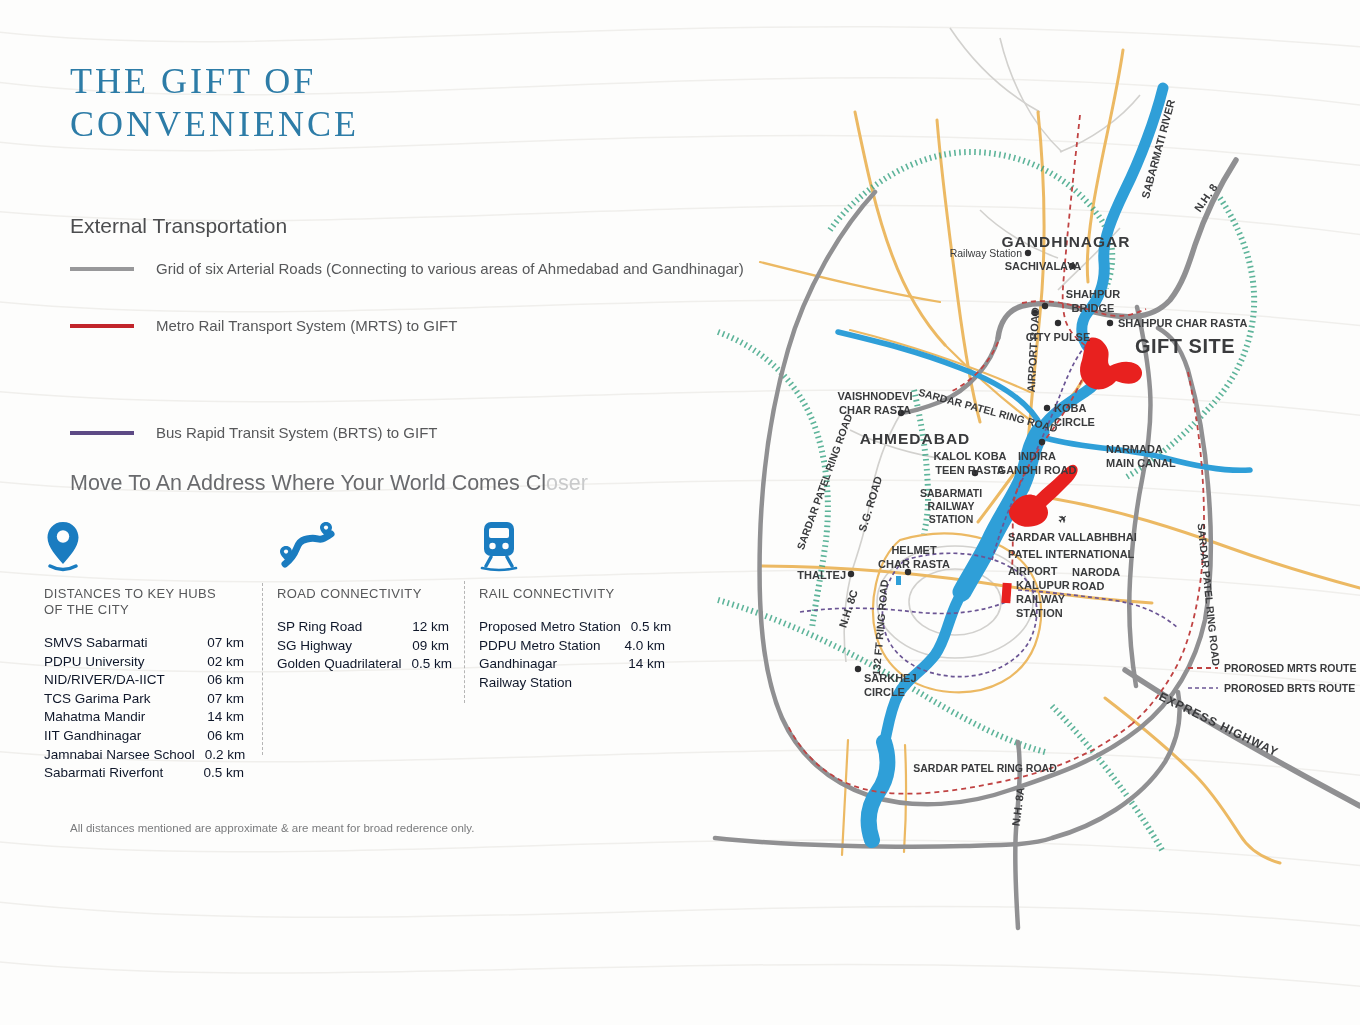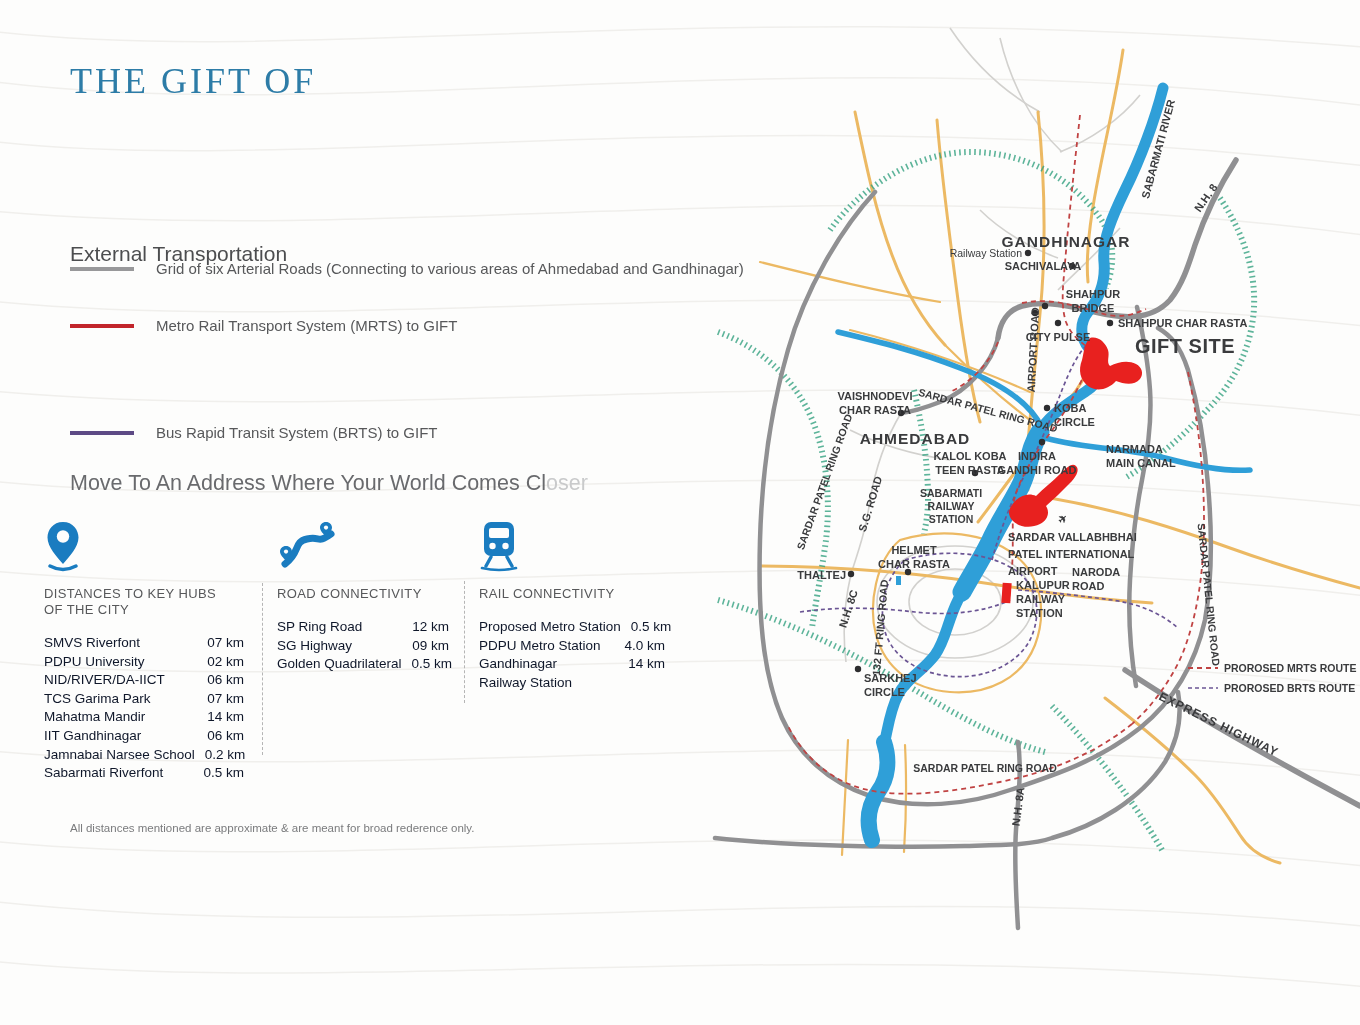--- a/index.html
+++ b/index.html
@@ -6,21 +6,21 @@
   body{
     width:1360px;height:1025px;position:relative;overflow:hidden;
     background:#fdfdfc;font-family:"Liberation Sans",sans-serif;
   }
   .waves{position:absolute;left:0;top:0;width:1360px;height:1025px;pointer-events:none;}
   .title{
     position:absolute;left:70px;top:60px;
     font-family:"Liberation Serif","DejaVu Serif",serif;
     font-size:36px;line-height:43px;letter-spacing:3px;color:#2d7ca7;font-weight:400;
   }
-  .ext-heading{position:absolute;left:70px;top:214px;font-size:21px;color:#4c4d4f;margin-top:28px;}
+  .ext-heading{position:absolute;left:70px;top:214px;font-size:21px;color:#4c4d4f;}
   .legend-item{position:absolute;left:70px;display:flex;align-items:center;}
   .legend-item .swatch{width:64px;height:4px;margin-right:22px;flex:none;}
   .legend-item .lbl{font-size:15px;color:#57585a;white-space:nowrap;}
   .sw-gray{background:#98989a;} .sw-red{background:#c2252b;} .sw-purple{background:#5d4a85;}
   .tagline{position:absolute;left:70px;top:471px;font-size:21.5px;color:#696a6d;white-space:nowrap;}
   .tagline .faded{color:#c9cacb;}
   .col{position:absolute;top:520px;}
   .col .icon{height:54px;}
   .col h4{font-size:13px;color:#57585a;letter-spacing:.4px;margin:12px 0 16px;font-weight:400;line-height:16px;}
   .rows{display:flex;flex-direction:column;}
@@ -70,20 +70,21 @@
     <path d="M-20 660 C 350 700, 800 620, 1400 690"></path>
     <path d="M-20 750 C 400 790, 850 710, 1400 780"></path>
     <path d="M-20 840 C 350 880, 800 800, 1400 870"></path>
     <path d="M-20 900 C 420 950, 860 870, 1400 930"></path>
     <path d="M-20 960 C 350 1000, 800 930, 1400 990"></path>
   </g>
 </svg>
 
 <div class="title">
   <div>THE GIFT OF</div>
+  <div>CONVENIENCE</div>
 </div>
 
 <div class="ext-heading">External Transportation</div>
 
 <div class="legend-item" style="top:260px;">
   <span class="swatch sw-gray"></span>
   <span class="lbl">Grid of six Arterial Roads (Connecting to various areas of Ahmedabad and Gandhinagar)</span>
 </div>
 <div class="legend-item" style="top:317px;">
   <span class="swatch sw-red"></span>
@@ -100,21 +101,21 @@
   <div class="icon">
     <svg width="38" height="54" viewBox="0 0 38 54">
       <path class="pin-blue" d="M19 2 C9 2 3.5 10 3.5 17.5 C3.5 27 13 37 19 44 C25 37 34.5 27 34.5 17.5 C34.5 10 29 2 19 2 Z"></path>
       <circle cx="19" cy="16.5" r="6.2" fill="#fdfdfc"></circle>
       <path class="stroke-blue" d="M6 46 Q19 53 32 46" stroke-width="3.4" stroke-linecap="round"></path>
     </svg>
   </div>
   <h4><span>DISTANCES TO KEY HUBS</span><br><span>OF THE CITY</span></h4>
   <div class="rows">
     <div class="row">
-        <span>SMVS Riverfont</span>
+        <span>SMVS Sabarmati</span>
         <span class="val">07 km</span>
       </div>
     <div class="row">
         <span>PDPU University</span>
         <span class="val">02 km</span>
       </div>
     <div class="row">
         <span>NID/RIVER/DA-IICT</span>
         <span class="val">06 km</span>
       </div>

